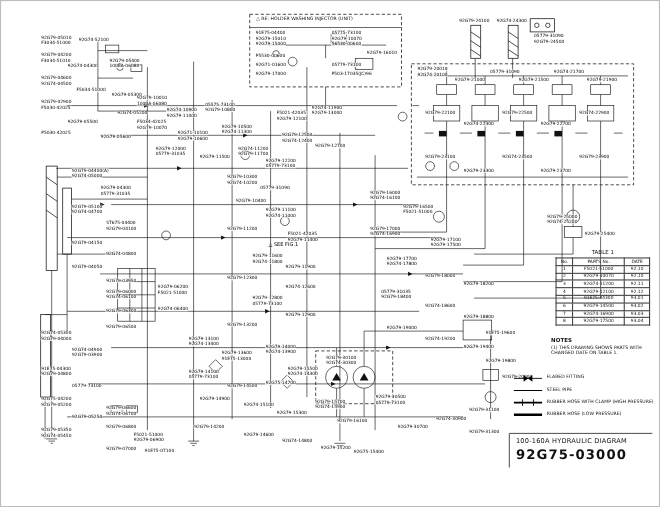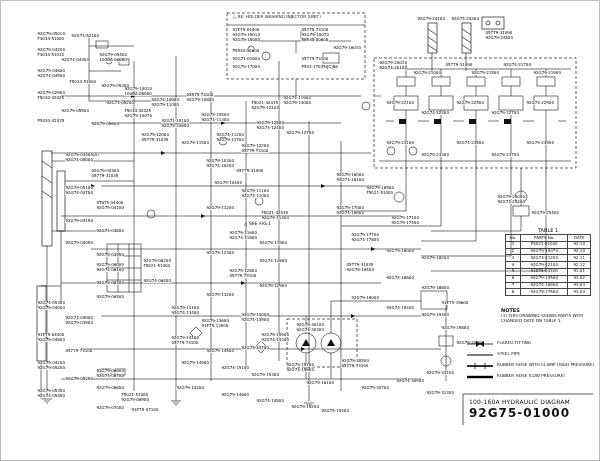--- a/index.html
+++ b/index.html
@@ -420,16 +420,16 @@
       <div class="legend-row">
         <span class="sym"><svg width="26" height="8">
             <path d="M0 4 H26" stroke="#000" stroke-width="2.4" fill="none"></path>
           </svg></span>
         <span class="legend-label">RUBBER HOSE (LOW PRESSURE)</span>
       </div>
     </div>
 
   <div class="right-col titleblock">
     <div class="tb-subtitle">100-160A HYDRAULIC DIAGRAM</div>
-    <div class="tb-number">92G75-01000</div>
+    <div class="tb-number">92G75-03000</div>
   </div>
 
 </div>
 
 </body></html>

